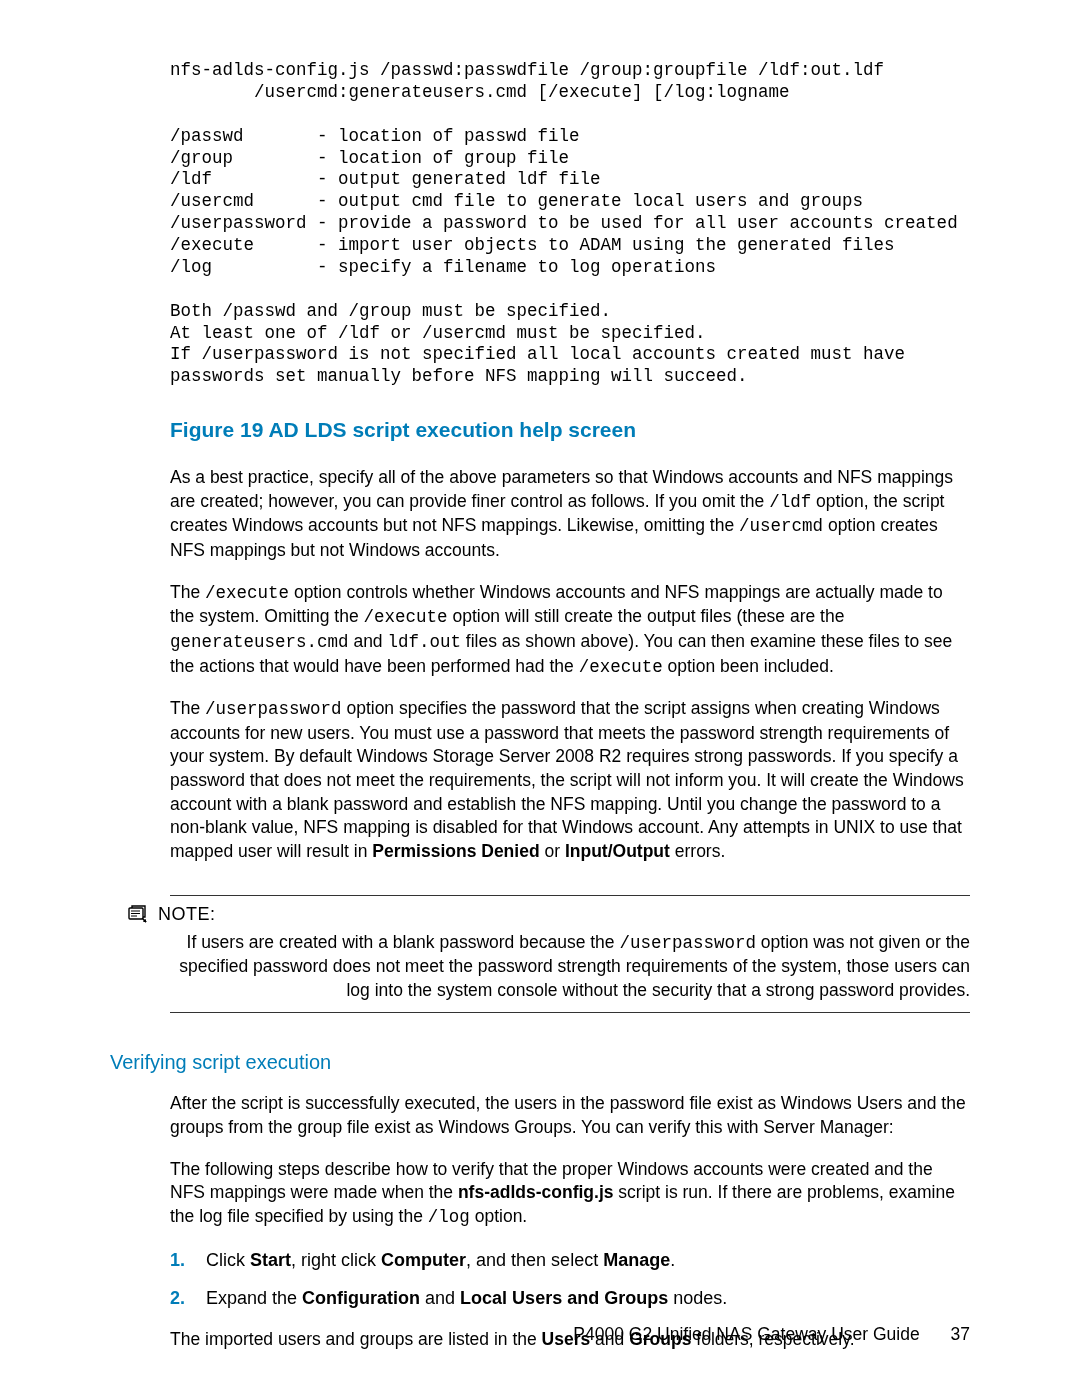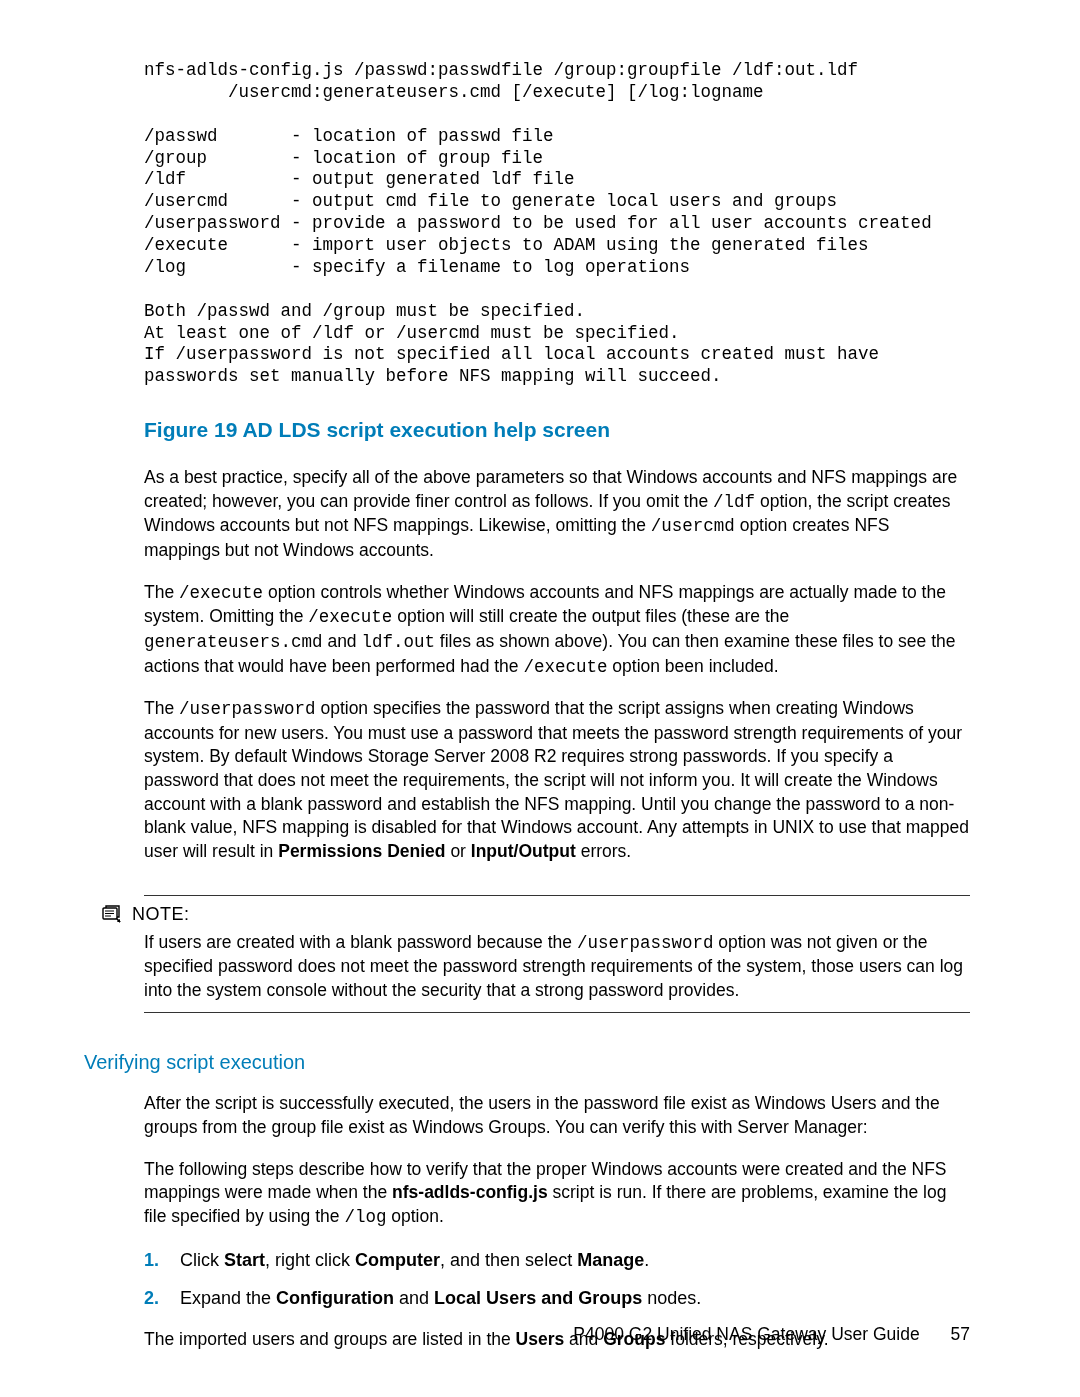--- a/index.html
+++ b/index.html
@@ -8,21 +8,21 @@
     background: #ffffff;
     width: 1080px;
     height: 1397px;
     font-family: Arial, Helvetica, sans-serif;
     color: #000;
   }
   .page {
     box-sizing: border-box;
     width: 1080px;
     height: 1397px;
-    padding: 60px 110px 40px 84px;
+    padding: 60px 110px 40px 110px;
     position: relative;
   }
   .mono-block {
     font-family: "Courier New", Courier, monospace;
     white-space: pre;
     font-size: 17.5px;
     line-height: 1.25;
     margin-left: 60px;
     margin-bottom: 30px;
   }
@@ -39,20 +39,21 @@
     line-height: 1.35;
     color: #000;
   }
   .body-para .code {
     font-family: "Courier New", Courier, monospace;
   }
   .body-para .bold { font-weight: bold; }
   .note-block {
     margin: 31px 0 20px 0;
     position: relative;
+    text-align: right;
   }
   .note-rule {
     border: none;
     border-top: 1px solid #333;
     margin: 0 0 8px 60px;
   }
   .note-header {
     display: flex;
     align-items: center;
     margin-left: 18px;
@@ -196,16 +197,16 @@
       <span>Expand the </span><span class="bold">Configuration</span><span> and </span><span class="bold">Local Users and Groups</span><span> nodes.</span>
     </li>
   </ol>
 
   <p class="body-para">
     <span>The imported users and groups are listed in the </span><span class="bold">Users</span><span> and </span><span class="bold">Groups</span><span> folders, respectively.</span>
   </p>
 
   <div class="footer">
     <span>P4000 G2 Unified NAS Gateway User Guide</span>
-    <span class="pagenum">57</span>
+    <span class="pagenum">37</span>
   </div>
 
 </div>
 
 </body></html>

